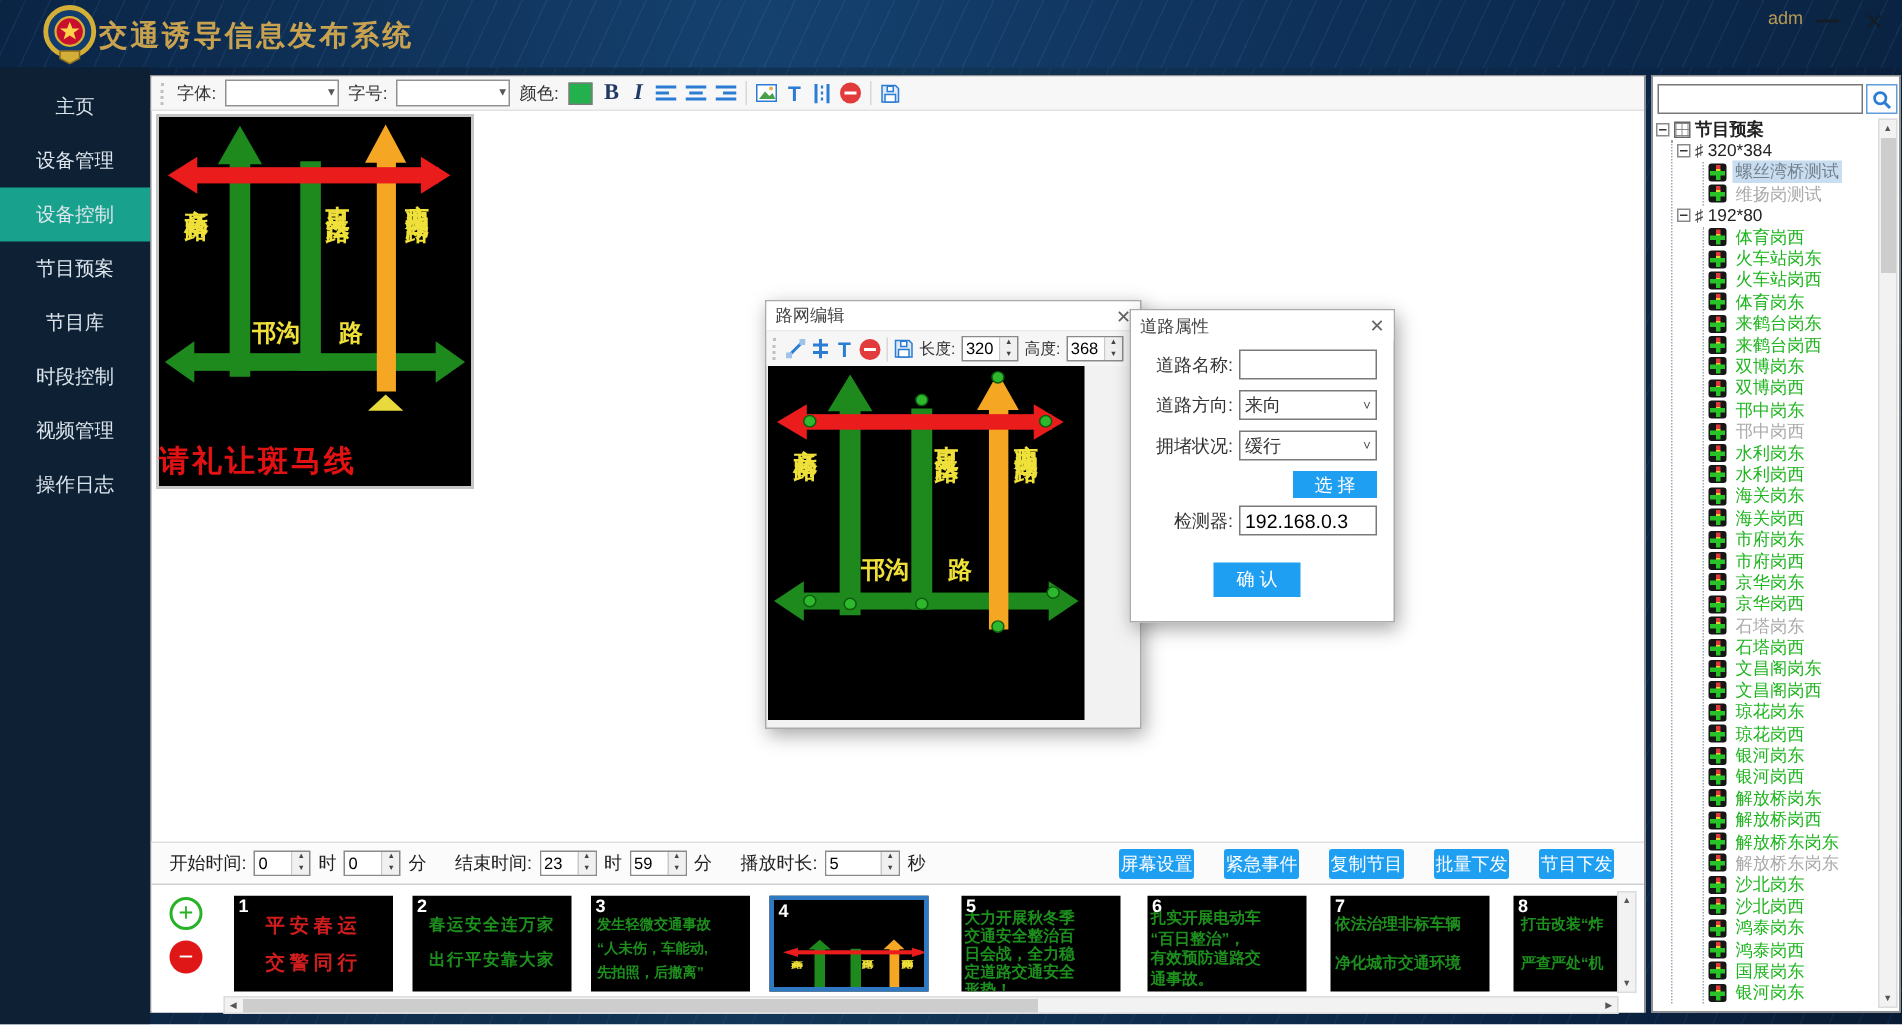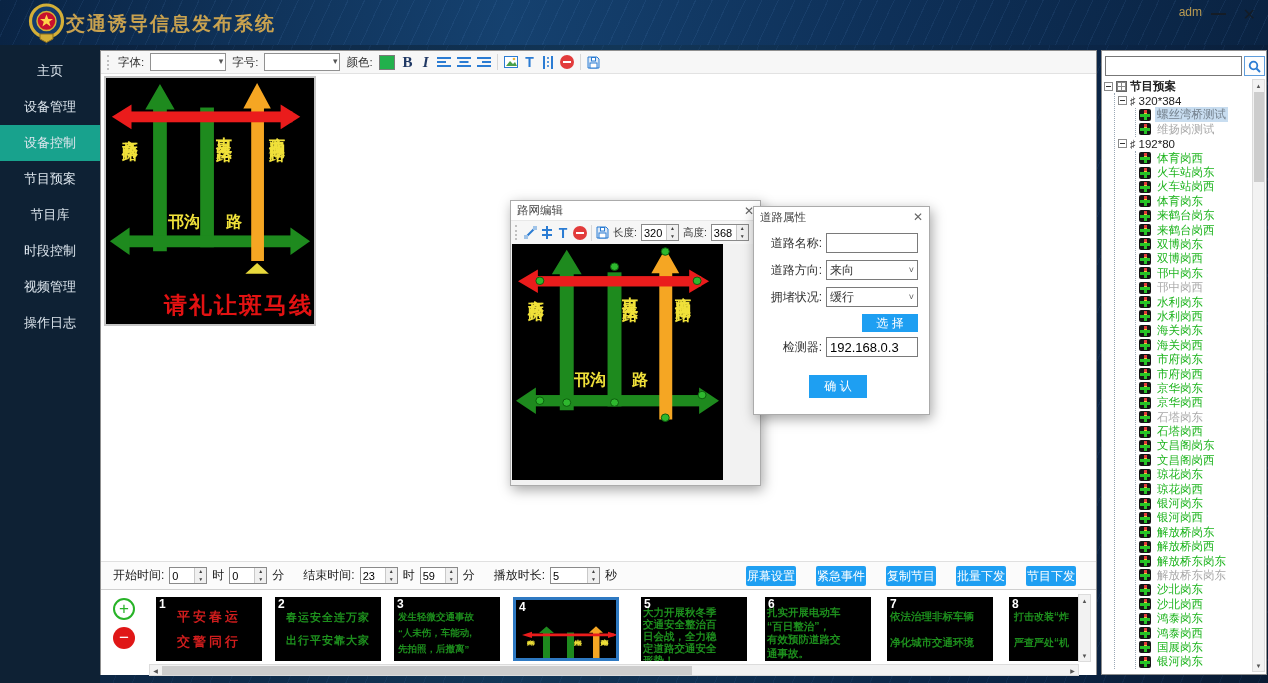--- a/index.html
+++ b/index.html
@@ -40,21 +40,21 @@
   .del-icon{width:14px;height:14px;border-radius:50%;background:#e23b3b;position:relative;cursor:pointer}
   .del-icon::before{content:"";position:absolute;left:3px;top:6px;width:8px;height:2px;background:#fff}
 
   
   .road-sign{position:relative;width:212px;height:250px;background:#000;border:2px solid #c6c6c6}
   .sign-preview{position:absolute;left:3px;top:25px}
   .sign-svg{position:absolute;left:0;top:0;width:100%;height:100%}
   .vlabel{position:absolute;writing-mode:vertical-rl;text-orientation:upright;color:#f0e13a;font-weight:bold;
     font-size:16px;line-height:1;letter-spacing:3px}
   .hlabel{position:absolute;color:#f0e13a;font-weight:bold;font-size:16px}
-  .sign-msg{position:absolute;left:0;bottom:3px;width:100%;text-align:right;color:#e31212;font-weight:bold;font-size:23px;letter-spacing:2px}
+  .sign-msg{position:absolute;left:0;bottom:3px;width:100%;text-align:left;color:#e31212;font-weight:bold;font-size:20px;letter-spacing:2px}
 
   
   .dlg{position:absolute;background:#f2f2f2;border:1px solid #ababab;box-shadow:2px 4px 12px rgba(0,0,0,.35)}
   .editor-dlg{left:409px;top:149px;width:251px;height:286px}
   .dlg-title{height:20px;background:#fff;display:flex;align-items:center;padding:0 6px;font-size:11.5px;color:#444;border-bottom:1px solid #e8e8e8}
   .dlg-close{margin-left:auto;font-size:12px;color:#666;cursor:pointer}
   .e-toolbar{height:23px;background:#f6f6f6;display:flex;align-items:center;gap:4px;padding-left:4px;font-size:10.5px;color:#333}
   .spin{display:inline-flex;height:17px;border:1px solid #8a8a8a;background:#fff}
   .spin .spin-val{width:24px;border:0;outline:0;font-size:11px;padding:0 2px;font-family:inherit}
   .spin .spin-btns{width:12px;border-left:1px solid #c9c9c9;display:flex;flex-direction:column}

